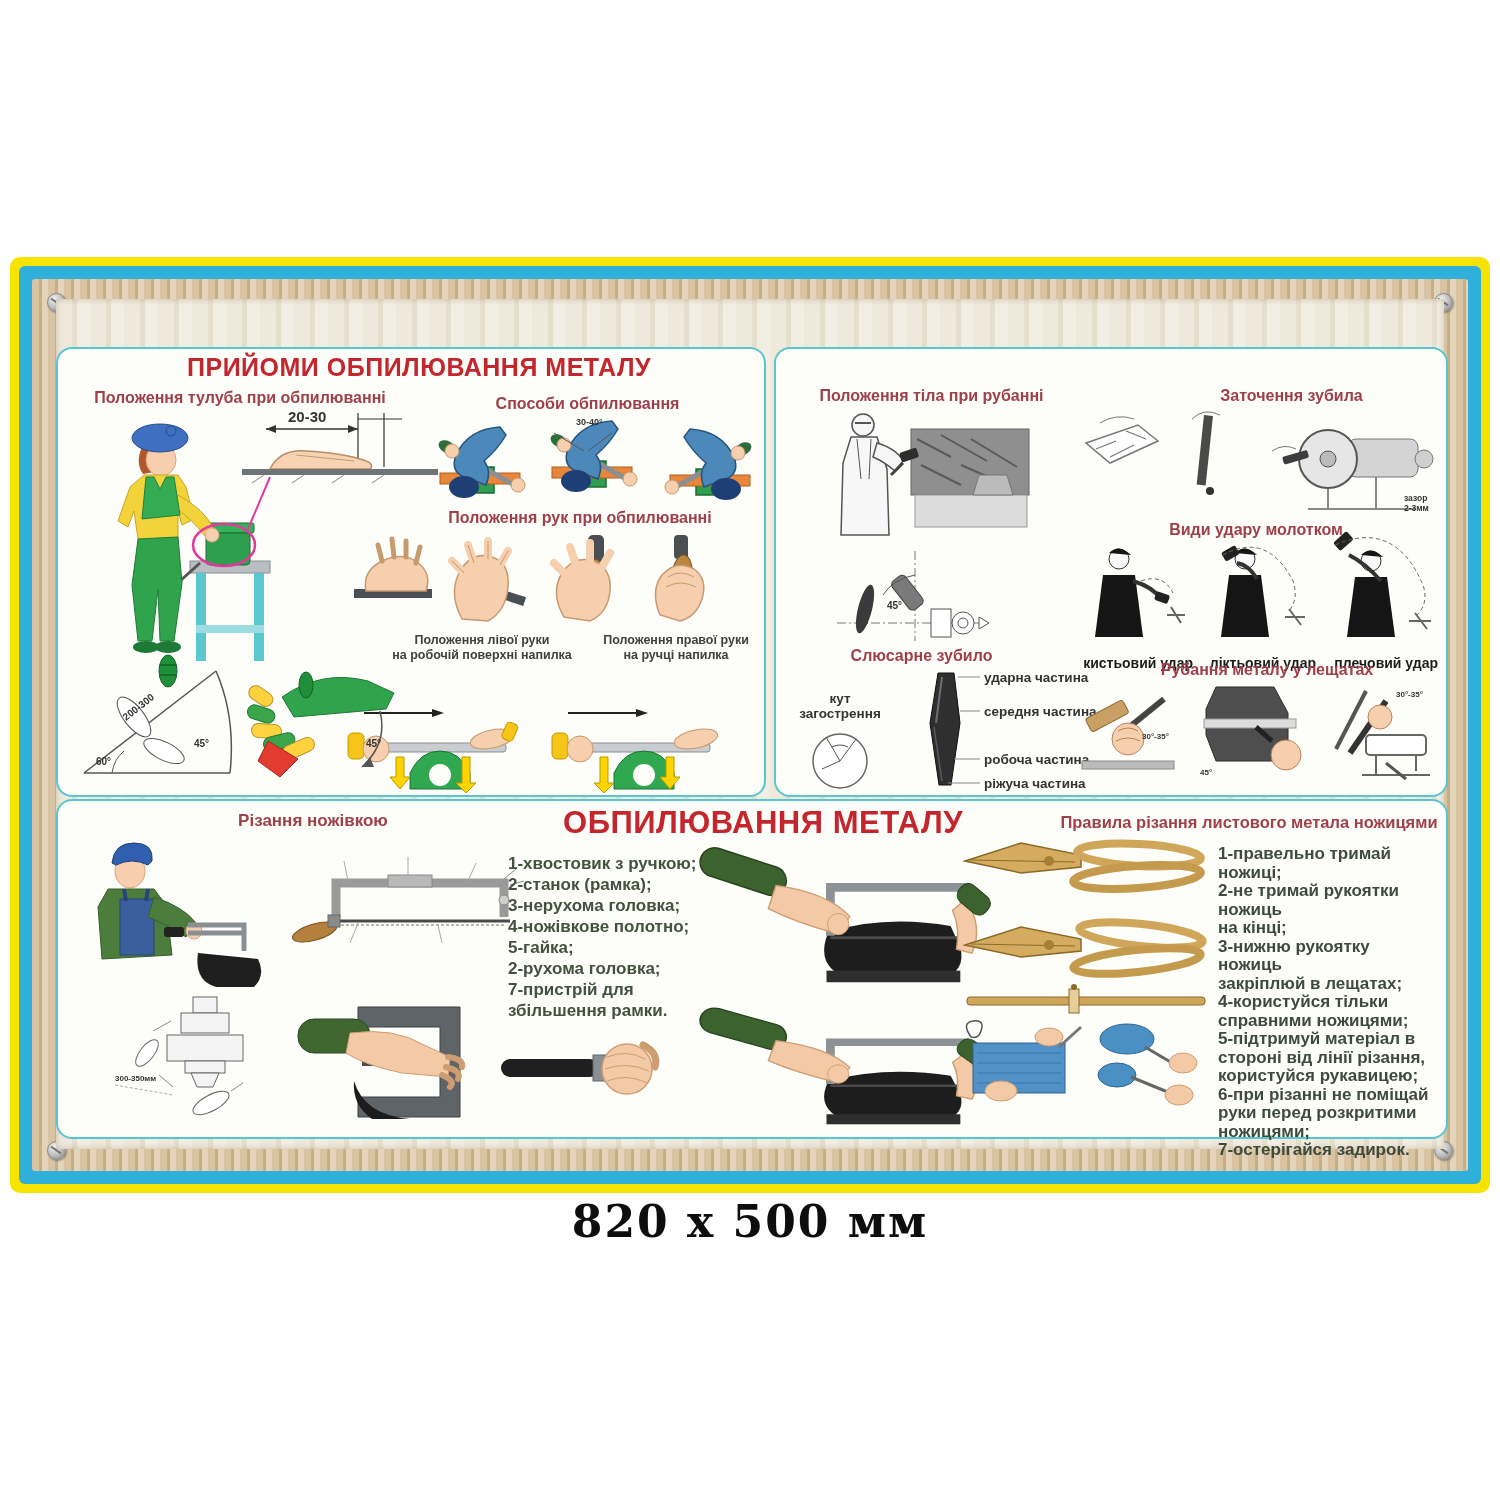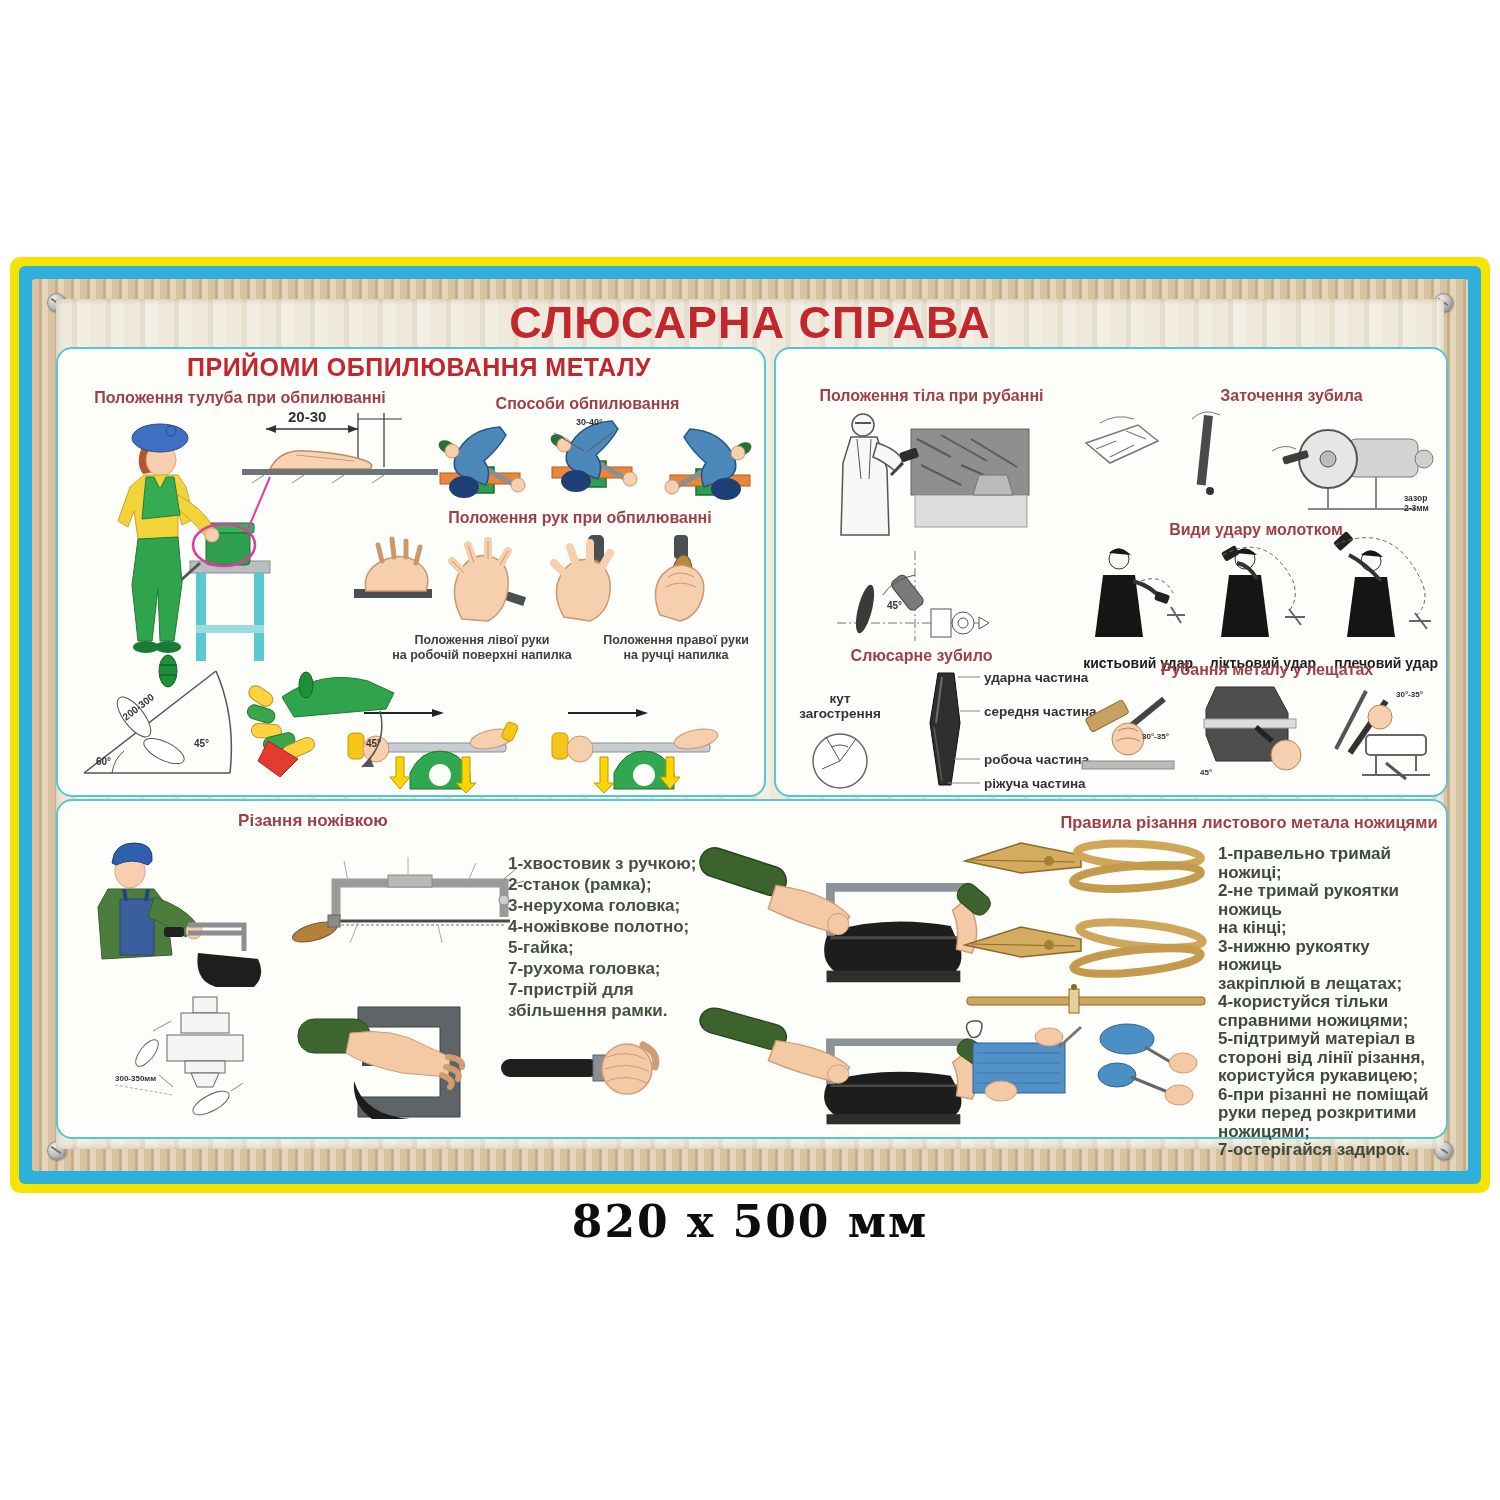--- a/index.html
+++ b/index.html
@@ -69,21 +69,20 @@
 
 <div class="abs poster">
   <div class="layer-cyan">
     <div class="frame">
       <div class="screw" style="left:15px;top:14px;"></div>
       <div class="screw" style="right:15px;top:14px;"></div>
       <div class="screw" style="left:15px;bottom:11px;"></div>
       <div class="screw" style="right:15px;bottom:11px;"></div>
       <div class="content">
 
-        <div class="main-title">СЛЮСАРНА СПРАВА</div>
 
         <section class="panel" style="left:0;top:48px;width:706px;height:446px;">
           <div class="p-title">ПРИЙОМИ ОБПИЛЮВАННЯ МЕТАЛУ</div>
           <div class="maroon" style="left:8px;top:40px;width:348px;">Положення тулуба при обпилюванні</div>
           <div class="maroon" style="left:362px;top:46px;width:335px;">Способи обпилювання</div>
 
           <svg style="left:14px;top:64px;" width="205" height="250" viewBox="0 0 205 250">
             <rect x="118" y="148" width="80" height="12" fill="#b9bec2" stroke="#8a8f93"></rect>
             <rect x="124" y="160" width="10" height="88" fill="#5bc8d0"></rect>
             <rect x="182" y="160" width="10" height="88" fill="#5bc8d0"></rect>
@@ -377,20 +376,21 @@
               <rect x="44" y="52" width="60" height="20" rx="4" fill="#fff" stroke="#666" stroke-width="2"></rect>
               <path d="M54 72 L54 92 M94 72 L94 88 M40 92 L108 92" stroke="#666" fill="none" stroke-width="2"></path>
               <line x1="64" y1="80" x2="84" y2="96" stroke="#555" stroke-width="3"></line>
               <text x="74" y="14" font-size="8" fill="#555">30°-35°</text>
             </g>
           </svg>
         </section>
 
         <section class="panel" style="left:0;top:500px;width:1388px;height:336px;">
           <div class="maroon" style="left:100px;top:10px;width:310px;font-size:17px;">Різання ножівкою</div>
+          <div class="big-red" style="left:400px;top:4px;width:610px;">ОБПИЛЮВАННЯ МЕТАЛУ</div>
           <div class="maroon" style="left:995px;top:12px;width:392px;font-size:16.5px;">Правила різання листового метала ножицями</div>
 
           <svg style="left:10px;top:34px;" width="200" height="172" viewBox="0 0 200 172">
             <ellipse cx="62" cy="36" rx="15" ry="17" fill="#f7cfae" stroke="#d8a57e"></ellipse>
             <path d="M44 28 Q46 8 66 8 Q86 8 84 26 L80 30 Q64 22 48 30 Z" fill="#2f5fae" stroke="#1d3f7a"></path>
             <path d="M40 54 L86 54 L98 70 L104 120 L34 124 L30 72 Z" fill="#4d7d3c" stroke="#35602a"></path>
             <rect x="52" y="64" width="34" height="56" fill="#3b5f9e" stroke="#27447a"></rect>
             <line x1="56" y1="54" x2="58" y2="66" stroke="#27447a" stroke-width="4"></line>
             <line x1="80" y1="54" x2="78" y2="66" stroke="#27447a" stroke-width="4"></line>
             <path d="M86 62 Q116 72 128 88 L118 102 Q96 88 80 82 Z" fill="#4d7d3c" stroke="#35602a"></path>
@@ -413,21 +413,21 @@
             <circle cx="216" cy="55" r="5" fill="#cfcfcf" stroke="#888"></circle>
             <path d="M60 36 L56 16 M120 30 L120 12 M180 36 L188 18 M70 78 L62 98 M150 80 L154 98" stroke="#aaa" stroke-width="1" fill="none"></path>
           </svg>
 
           <div class="parts-list" style="left:450px;top:52px;width:240px;">
             <div>1-хвостовик з ручкою;</div>
             <div>2-станок (рамка);</div>
             <div>3-нерухома головка;</div>
             <div>4-ножівкове полотно;</div>
             <div>5-гайка;</div>
-            <div>7-рухома головка;</div>
+            <div>2-рухома головка;</div>
             <div>7-пристрій для</div>
             <div>збільшення рамки.</div>
           </div>
 
           <svg style="left:625px;top:34px;" width="320" height="155" viewBox="0 0 330 160" preserveAspectRatio="none">
             <use href="#g-sawhands"></use>
           </svg>
 
           <svg style="left:55px;top:190px;" width="185" height="136" viewBox="0 0 185 136">
             <g fill="#f4f4f4" stroke="#666">

